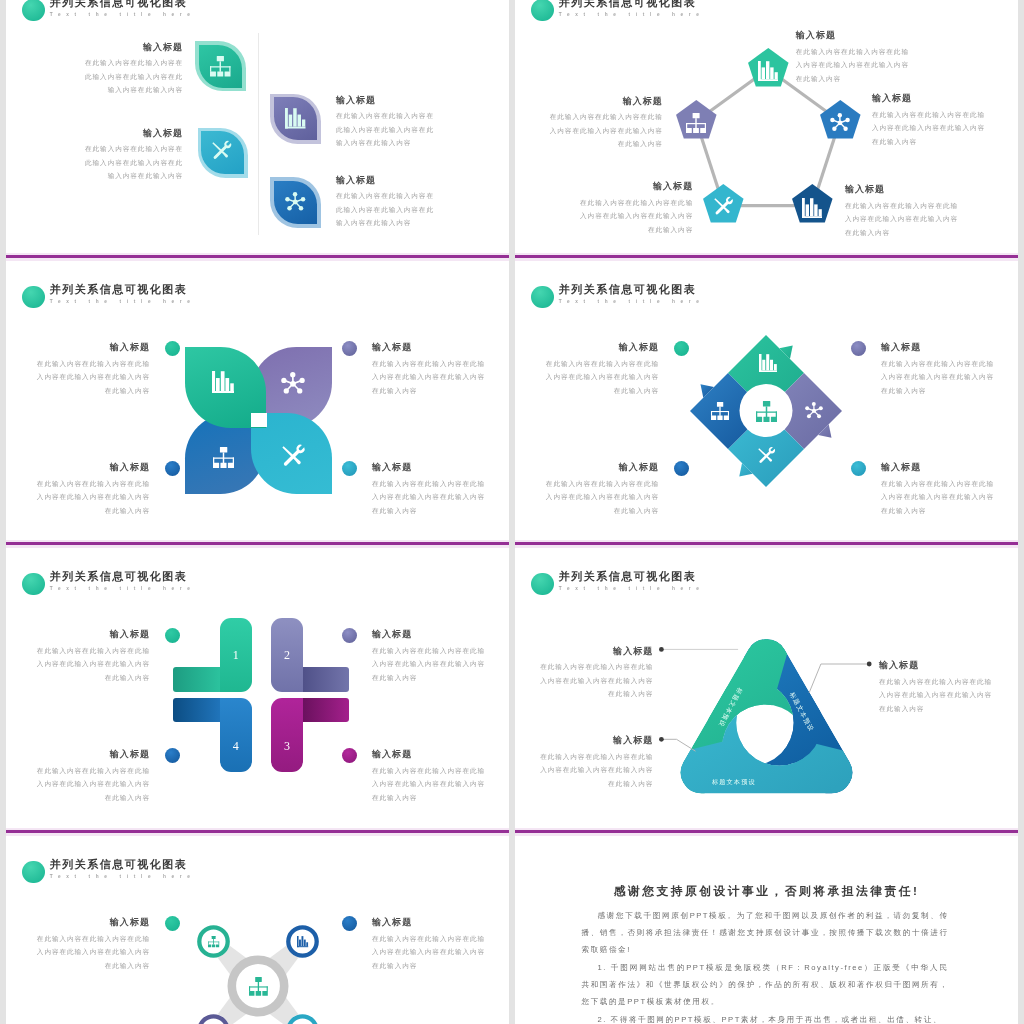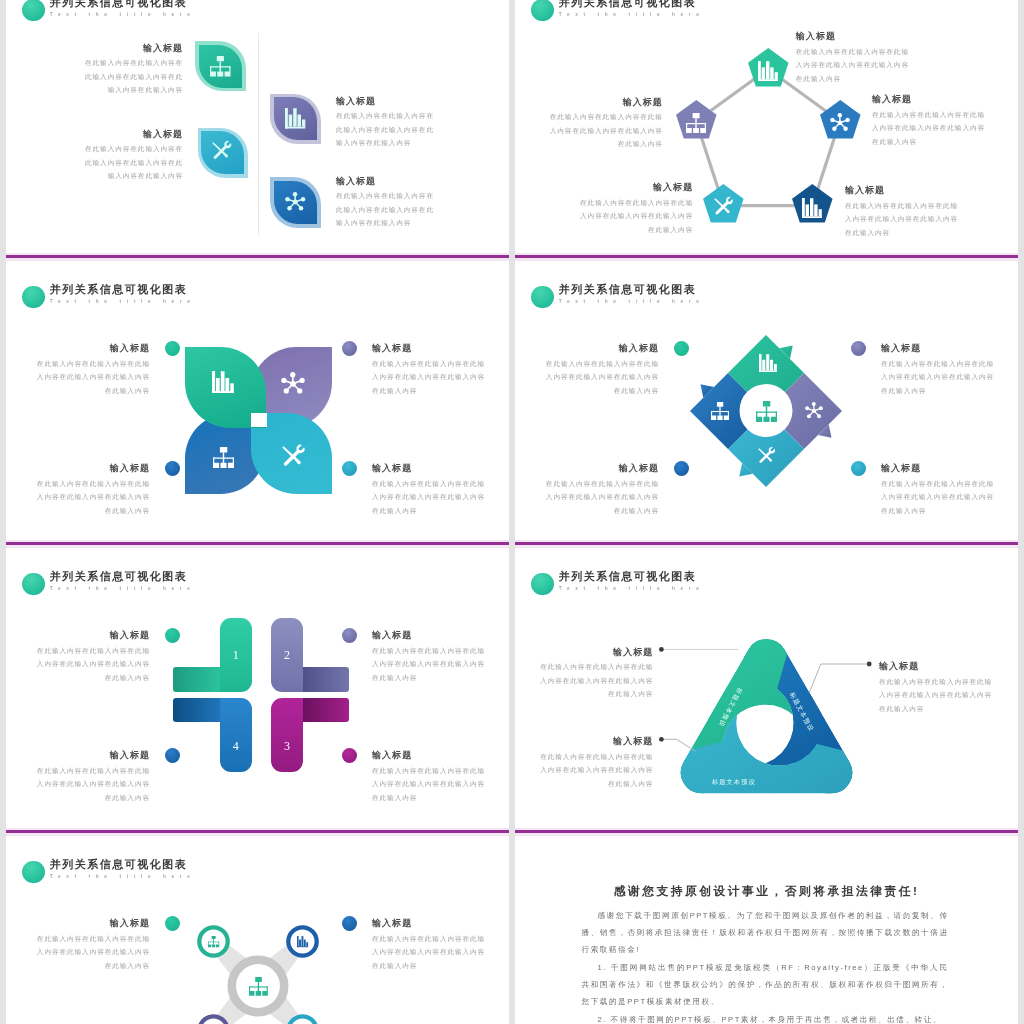--- a/index.html
+++ b/index.html
@@ -18,21 +18,21 @@
   .hdr{position:absolute;left:16.4px;top:22.5px;}
   .hdr .dot{position:absolute;left:0;top:3px;width:22.5px;height:22.5px;border-radius:50%;
      background:radial-gradient(circle at 38% 28%,#45d6b0,#16b390);}
   .hdr .tt{position:absolute;left:27.4px;top:0;}
   .hdr .t1{font-size:11.0px;font-weight:bold;color:#3b3b3b;letter-spacing:1.5px;line-height:12px;
      white-space:nowrap;}
   .hdr .t2{font-size:4.7px;color:#a5a5a5;letter-spacing:5.65px;line-height:8px;
      font-weight:bold;margin-top:3.5px;white-space:nowrap;}
 
   .itt{font-size:9.0px;font-weight:bold;color:#4d4d4d;letter-spacing:1.05px;white-space:nowrap;
-       line-height:11px;}
+       line-height:11px;font-family:Liberation Mono, monospace;}
   .ibody{font-size:6.6px;color:#9d9d9d;line-height:13.6px;letter-spacing:0.95px;white-space:nowrap;
        margin-top:2.5px;}
   .dot-b{position:absolute;border-radius:50%;}
   .tblk{position:absolute;}
   svg{display:block;overflow:visible;}
   .abs{position:absolute;}
 </style>
 </head>
 <body>
 <div class="page">
@@ -798,21 +798,21 @@
         <div class="ibody">
           <div>在此输入内容在此输入内容在此输</div>
           <div>入内容在此输入内容在此输入内容</div>
           <div>在此输入内容</div>
         </div>
       </div>
       <div class="dot-b" style="left:336.2px;top:80.5px;width:15px;height:15px;background:radial-gradient(circle at 38% 30%,#2a7ec9,#13569a);"></div>
     </div>
     <div class="slide right" style="top:835px;">
       <div class="abs" style="left:0;top:50.0px;width:503px;text-align:center;font-size:11.8px;font-weight:bold;color:#3c3c3c;letter-spacing:2.45px;line-height:13px;">感谢您支持原创设计事业，否则将承担法律责任!</div>
-      <div class="abs" style="left:66.5px;top:71.5px;width:367.1px;text-align:justify;text-align-last:left;font-size:7.6px;color:#6e6e6e;line-height:17.0px;text-indent:16px;letter-spacing:1.55px;">感谢您下载千图网原创PPT模板。为了您和千图网以及原创作者的利益，请勿复制、传播、销售，否则将承担法律责任！版权和著作权归千图网所有，按照传播下载次数的十倍进行索取赔偿金!</div>
+      <div class="abs" style="left:66.5px;top:71.5px;width:367.1px;text-align:justify;text-align-last:left;font-size:7.6px;color:#6e6e6e;line-height:17.0px;text-indent:16px;letter-spacing:1.55px;">感谢您下载千图网原创PPT模板。为了您和千图网以及原创作者的利益，请勿复制、传播、销售，否则将承担法律责任！感谢您支持原创设计事业，按照传播下载次数的十倍进行索取赔偿金!</div>
       <div class="abs" style="left:66.5px;top:124.0px;width:367.1px;text-align:justify;text-align-last:left;font-size:7.6px;color:#6e6e6e;line-height:17.0px;text-indent:16px;letter-spacing:1.55px;">1. 千图网网站出售的PPT模板是免版税类（RF：Royalty-free）正版受《中华人民共和国著作法》和《世界版权公约》的保护，作品的所有权、版权和著作权归千图网所有，您下载的是PPT模板素材使用权。</div>
       <div class="abs" style="left:66.5px;top:176.0px;width:367.1px;text-align:justify;text-align-last:left;font-size:7.6px;color:#6e6e6e;line-height:17.0px;text-indent:16px;letter-spacing:1.55px;">2. 不得将千图网的PPT模板、PPT素材，本身用于再出售，或者出租、出借、转让、</div>
     </div>
     <div class="sepglow" style="top:828.0px;"></div>
     <div class="sep" style="top:830.0px;"></div>
     <div class="sepglow right" style="top:828.0px;"></div>
     <div class="sep right" style="top:830.0px;"></div>
   </div>
 
 </body></html>

